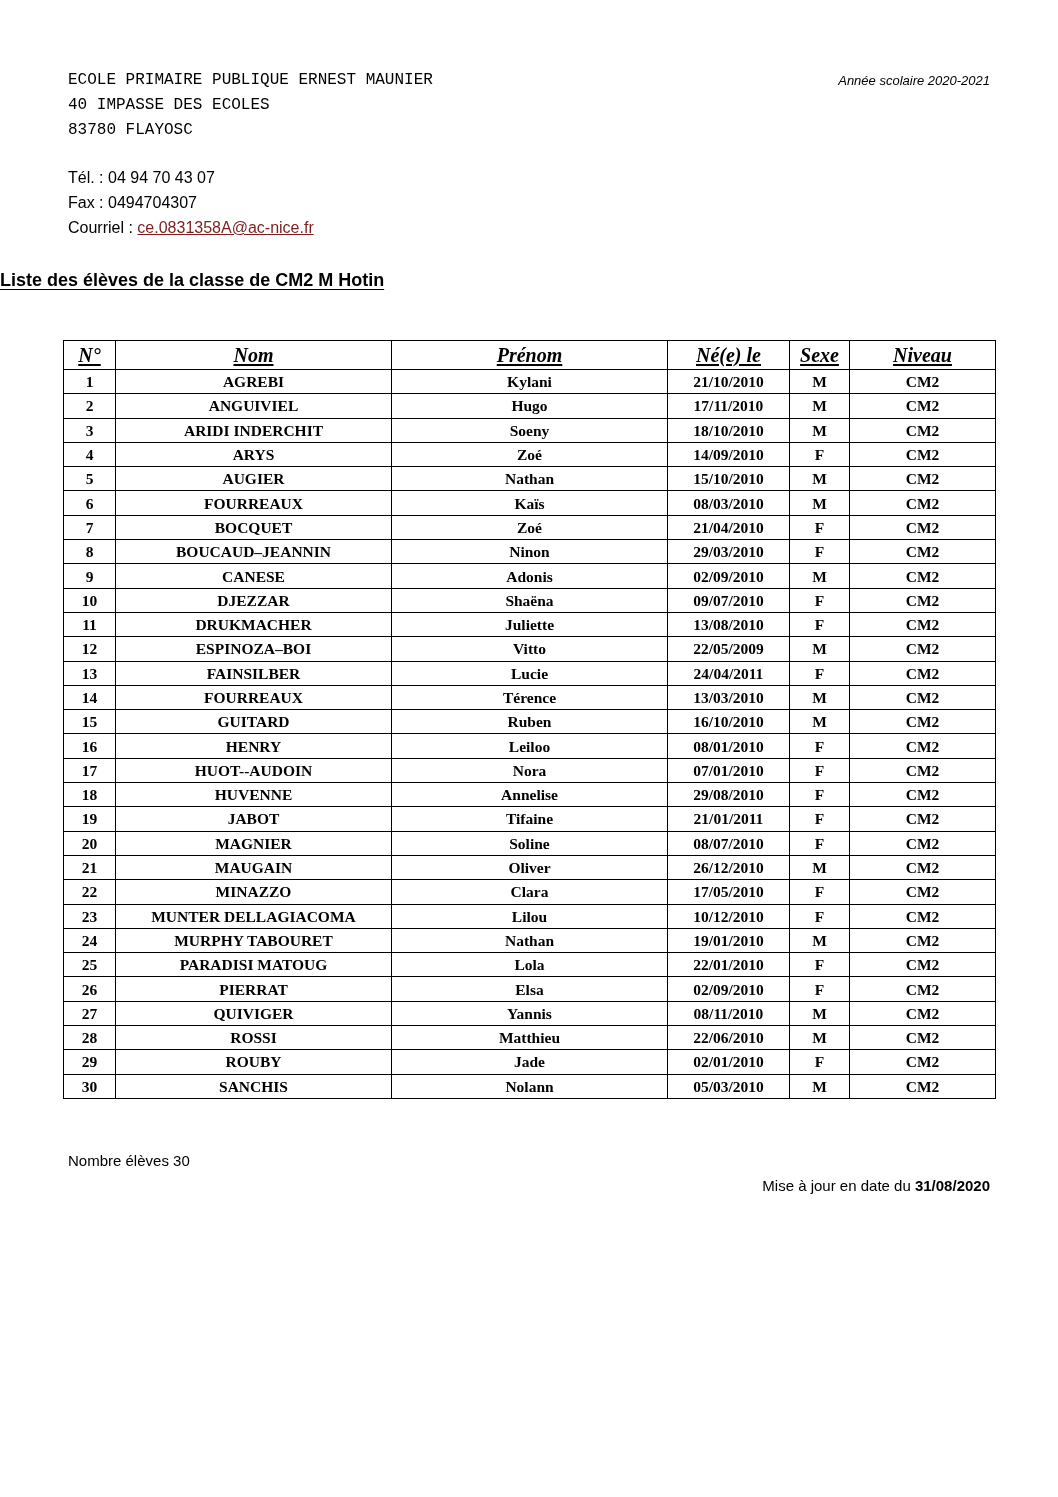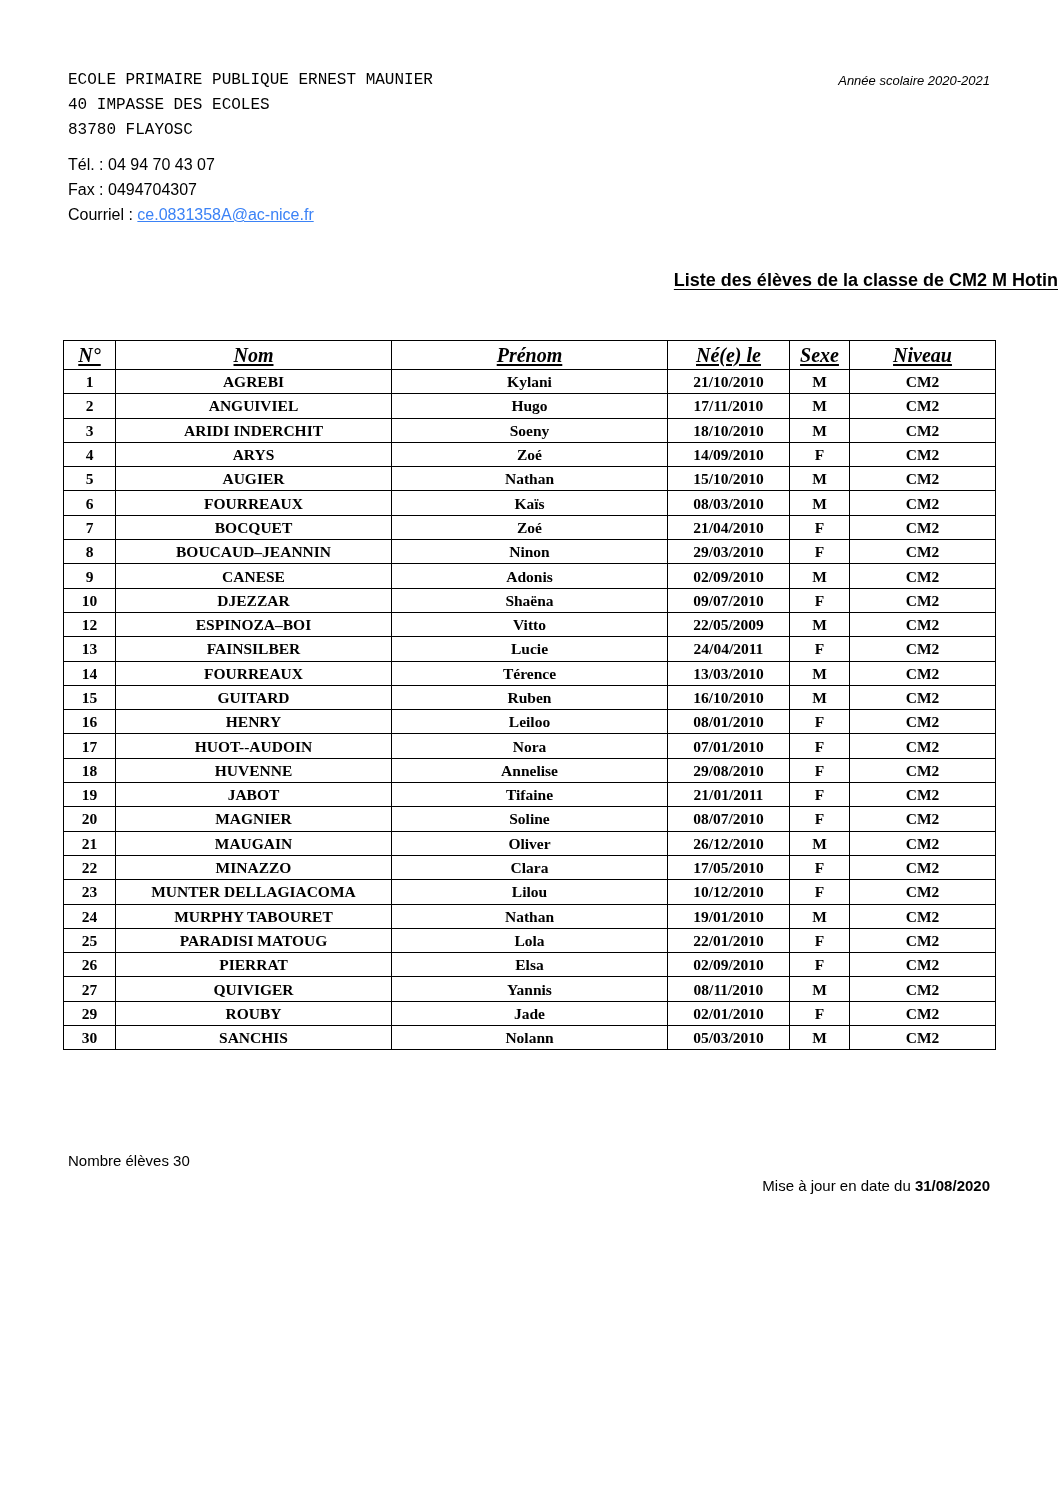--- a/index.html
+++ b/index.html
@@ -1,27 +1,27 @@
 <!DOCTYPE html>
 <html><head>
 <meta charset="utf-8">
 <style>
   html, body { margin: 0; padding: 0; background: #ffffff; }
   body { width: 1058px; height: 1497px; position: relative; overflow: hidden; color: #000; }
   .sans { font-family: "Liberation Sans", sans-serif; }
 
   .school-block { position: absolute; left: 68px; top: 68px; font-size: 16px; line-height: 25px; font-family: Liberation Mono, monospace; }
   .school-block div { white-space: nowrap; }
-  .contact-block { position: absolute; left: 68px; top: 152px; font-size: 16px; line-height: 25px; }
+  .contact-block { position: absolute; left: 68px; top: 165px; font-size: 16px; line-height: 25px; }
   .contact-block div { white-space: nowrap; }
-  .email-link { color: #3b82f6; text-decoration: underline; }
+  .email-link { color: #7f1d1d; text-decoration: underline; }
 
   .year { position: absolute; right: 68px; top: 68px; font-size: 13px; font-style: italic; line-height: 25px; }
 
-  .doc-title { position: absolute; left: 0; width: 1058px; top: 270px; text-align: right; }
+  .doc-title { position: absolute; left: 0; width: 1058px; top: 270px; text-align: left; }
   .doc-title span { font-size: 18px; font-weight: bold; text-decoration: underline; text-underline-offset: 3px; }
 
   table.students { position: absolute; left: 63px; top: 340px; width: 932px; border-collapse: collapse; table-layout: fixed; }
   table.students th, table.students td { border: 1.5px solid #000; padding: 0 4px; overflow: hidden; white-space: nowrap; }
   table.students th { height: 28px; font-family: "Liberation Serif", serif; font-weight: bold; font-style: italic; font-size: 20px; text-align: center; text-decoration: underline; text-underline-offset: 2px; }
   table.students td { height: 23.3px; font-family: "Liberation Serif", serif; font-size: 15.5px; font-weight: bold; line-height: 23px; }
   td.c-num { text-align: center; }
   td.c-nom { text-align: center; }
   td.c-prenom { text-align: center; font-weight: normal; }
   td.c-date, td.c-sexe, td.c-niveau { text-align: center; }
@@ -147,20 +147,28 @@
       </tr>
       <tr>
         <td class="c-num">10</td>
         <td class="c-nom">DJEZZAR</td>
         <td class="c-prenom">Shaëna</td>
         <td class="c-date">09/07/2010</td>
         <td class="c-sexe">F</td>
         <td class="c-niveau">CM2</td>
       </tr>
       <tr>
+        <td class="c-num">11</td>
+        <td class="c-nom">DRUKMACHER</td>
+        <td class="c-prenom">Juliette</td>
+        <td class="c-date">13/08/2010</td>
+        <td class="c-sexe">F</td>
+        <td class="c-niveau">CM2</td>
+      </tr>
+      <tr>
         <td class="c-num">12</td>
         <td class="c-nom">ESPINOZA–BOI</td>
         <td class="c-prenom">Vitto</td>
         <td class="c-date">22/05/2009</td>
         <td class="c-sexe">M</td>
         <td class="c-niveau">CM2</td>
       </tr>
       <tr>
         <td class="c-num">13</td>
         <td class="c-nom">FAINSILBER</td>
@@ -275,20 +283,28 @@
       </tr>
       <tr>
         <td class="c-num">27</td>
         <td class="c-nom">QUIVIGER</td>
         <td class="c-prenom">Yannis</td>
         <td class="c-date">08/11/2010</td>
         <td class="c-sexe">M</td>
         <td class="c-niveau">CM2</td>
       </tr>
       <tr>
+        <td class="c-num">28</td>
+        <td class="c-nom">ROSSI</td>
+        <td class="c-prenom">Matthieu</td>
+        <td class="c-date">22/06/2010</td>
+        <td class="c-sexe">M</td>
+        <td class="c-niveau">CM2</td>
+      </tr>
+      <tr>
         <td class="c-num">29</td>
         <td class="c-nom">ROUBY</td>
         <td class="c-prenom">Jade</td>
         <td class="c-date">02/01/2010</td>
         <td class="c-sexe">F</td>
         <td class="c-niveau">CM2</td>
       </tr>
       <tr>
         <td class="c-num">30</td>
         <td class="c-nom">SANCHIS</td>

